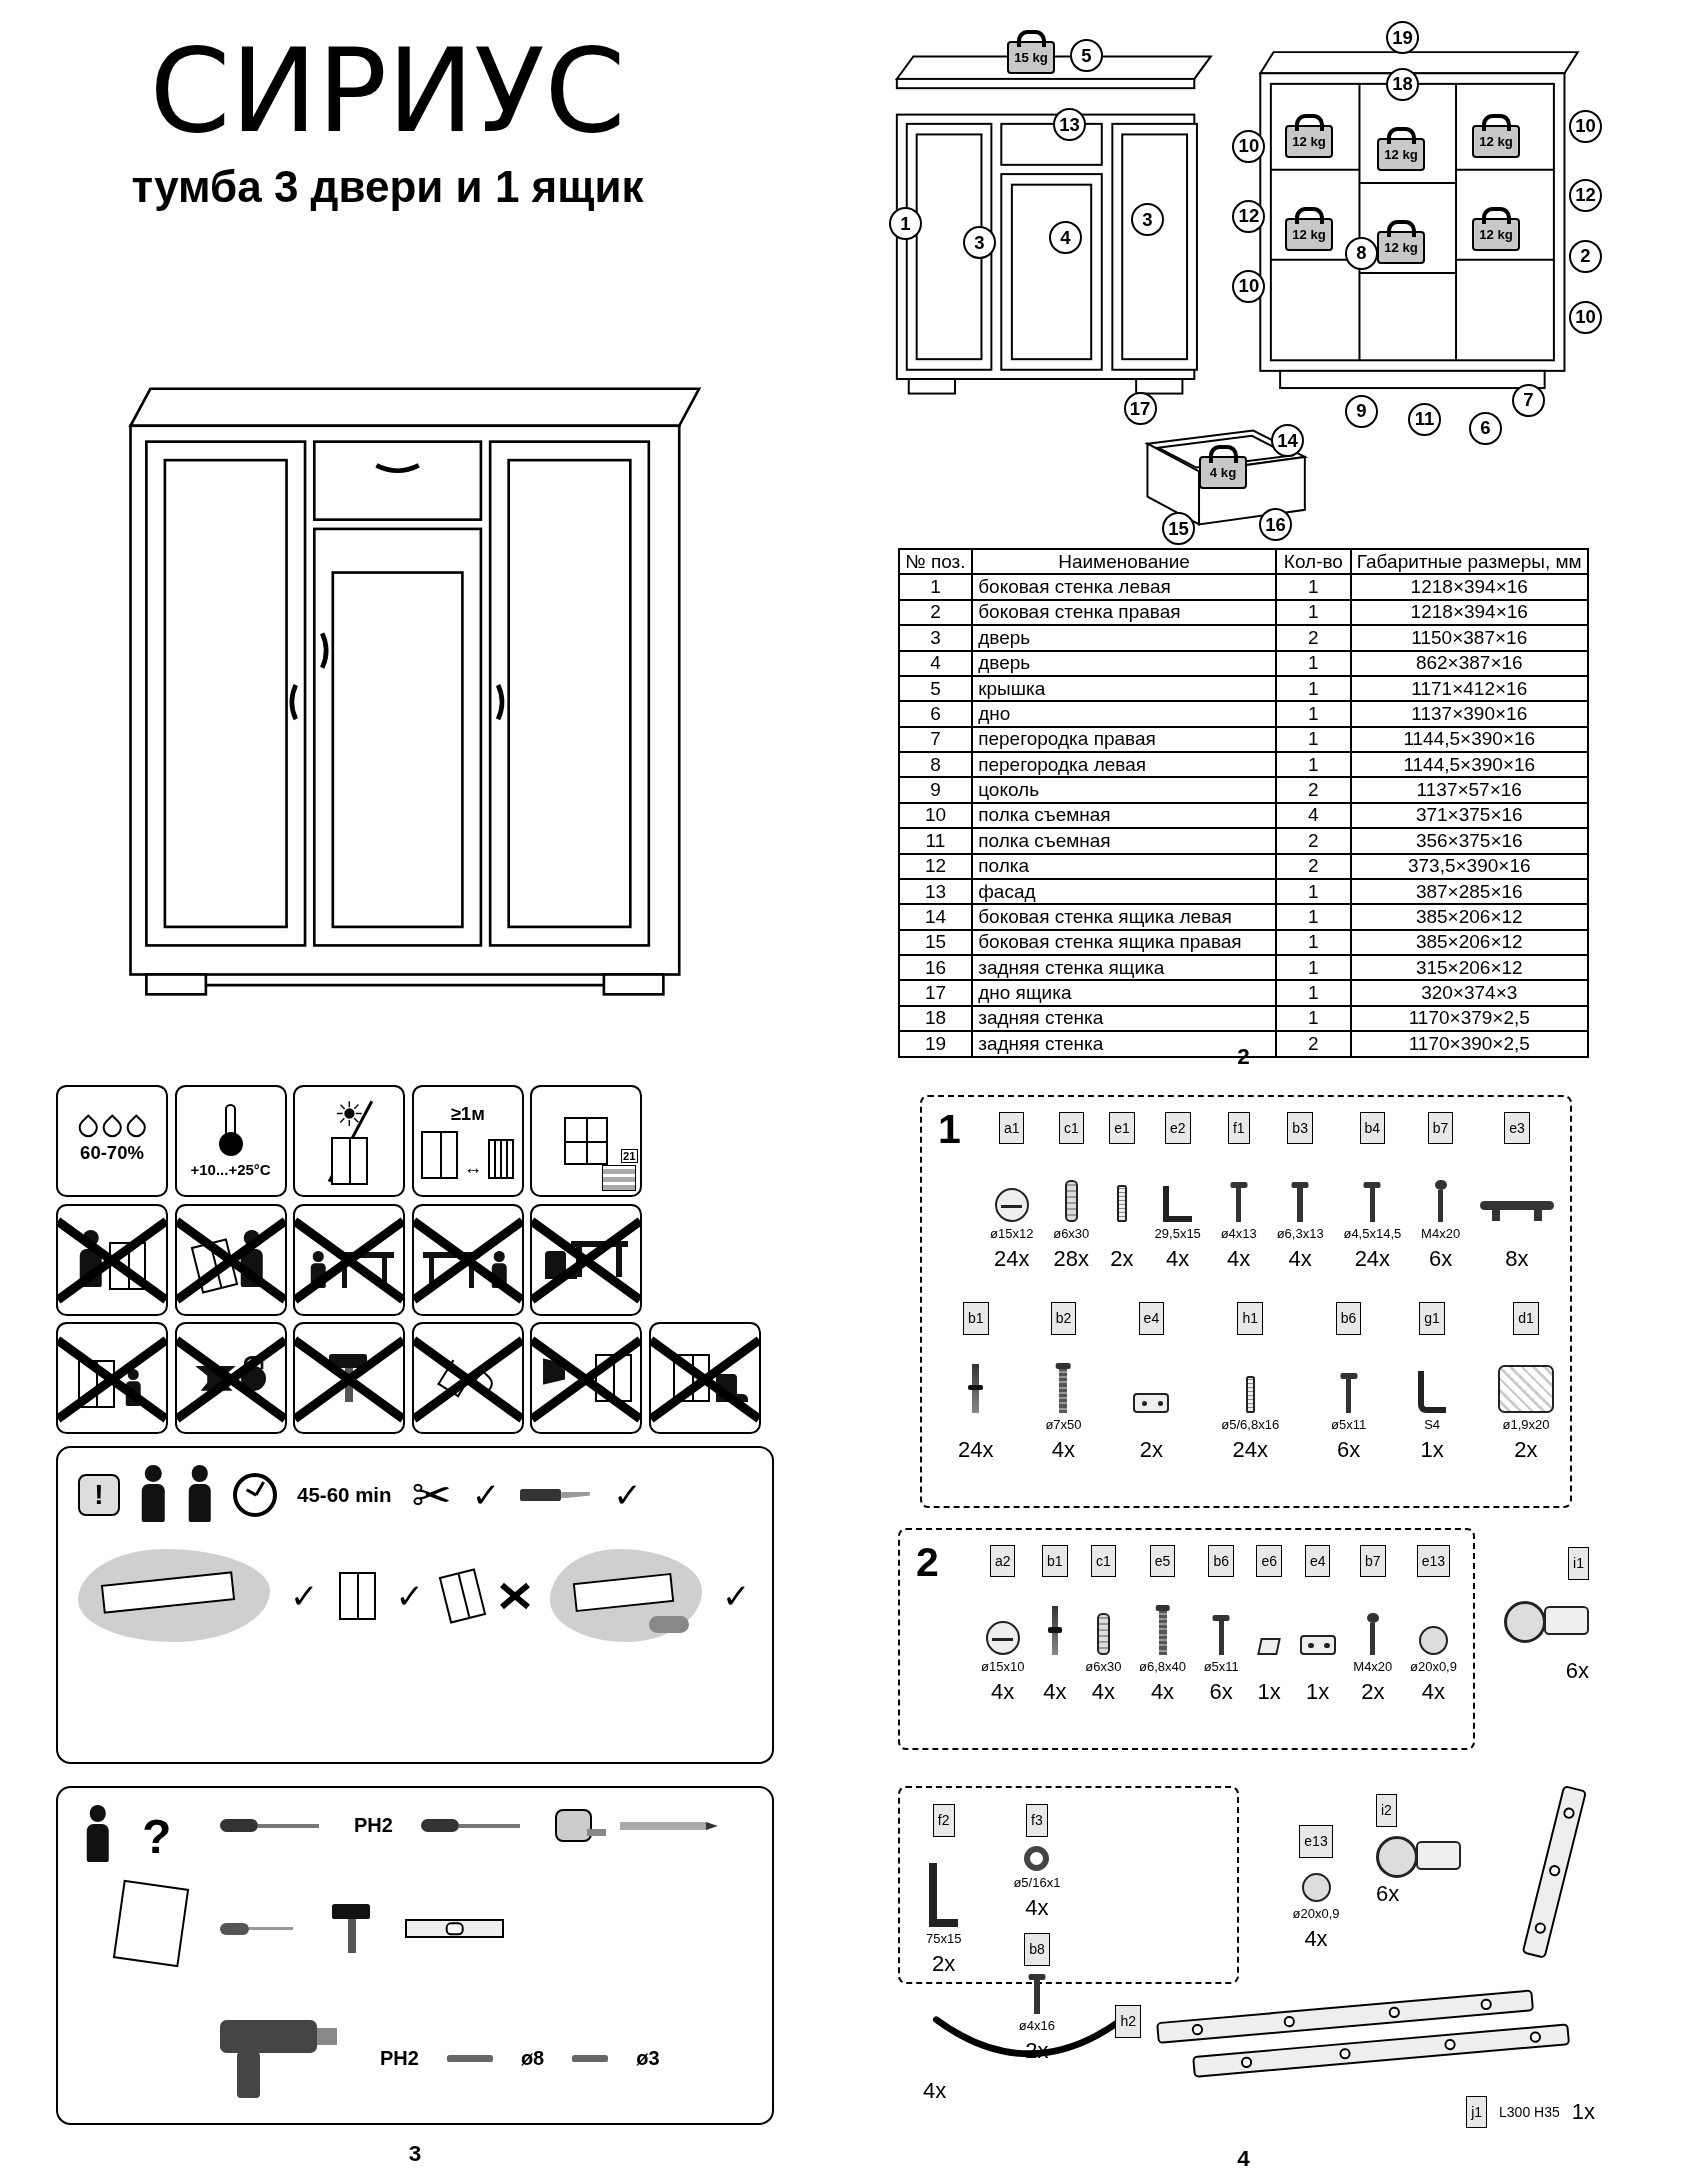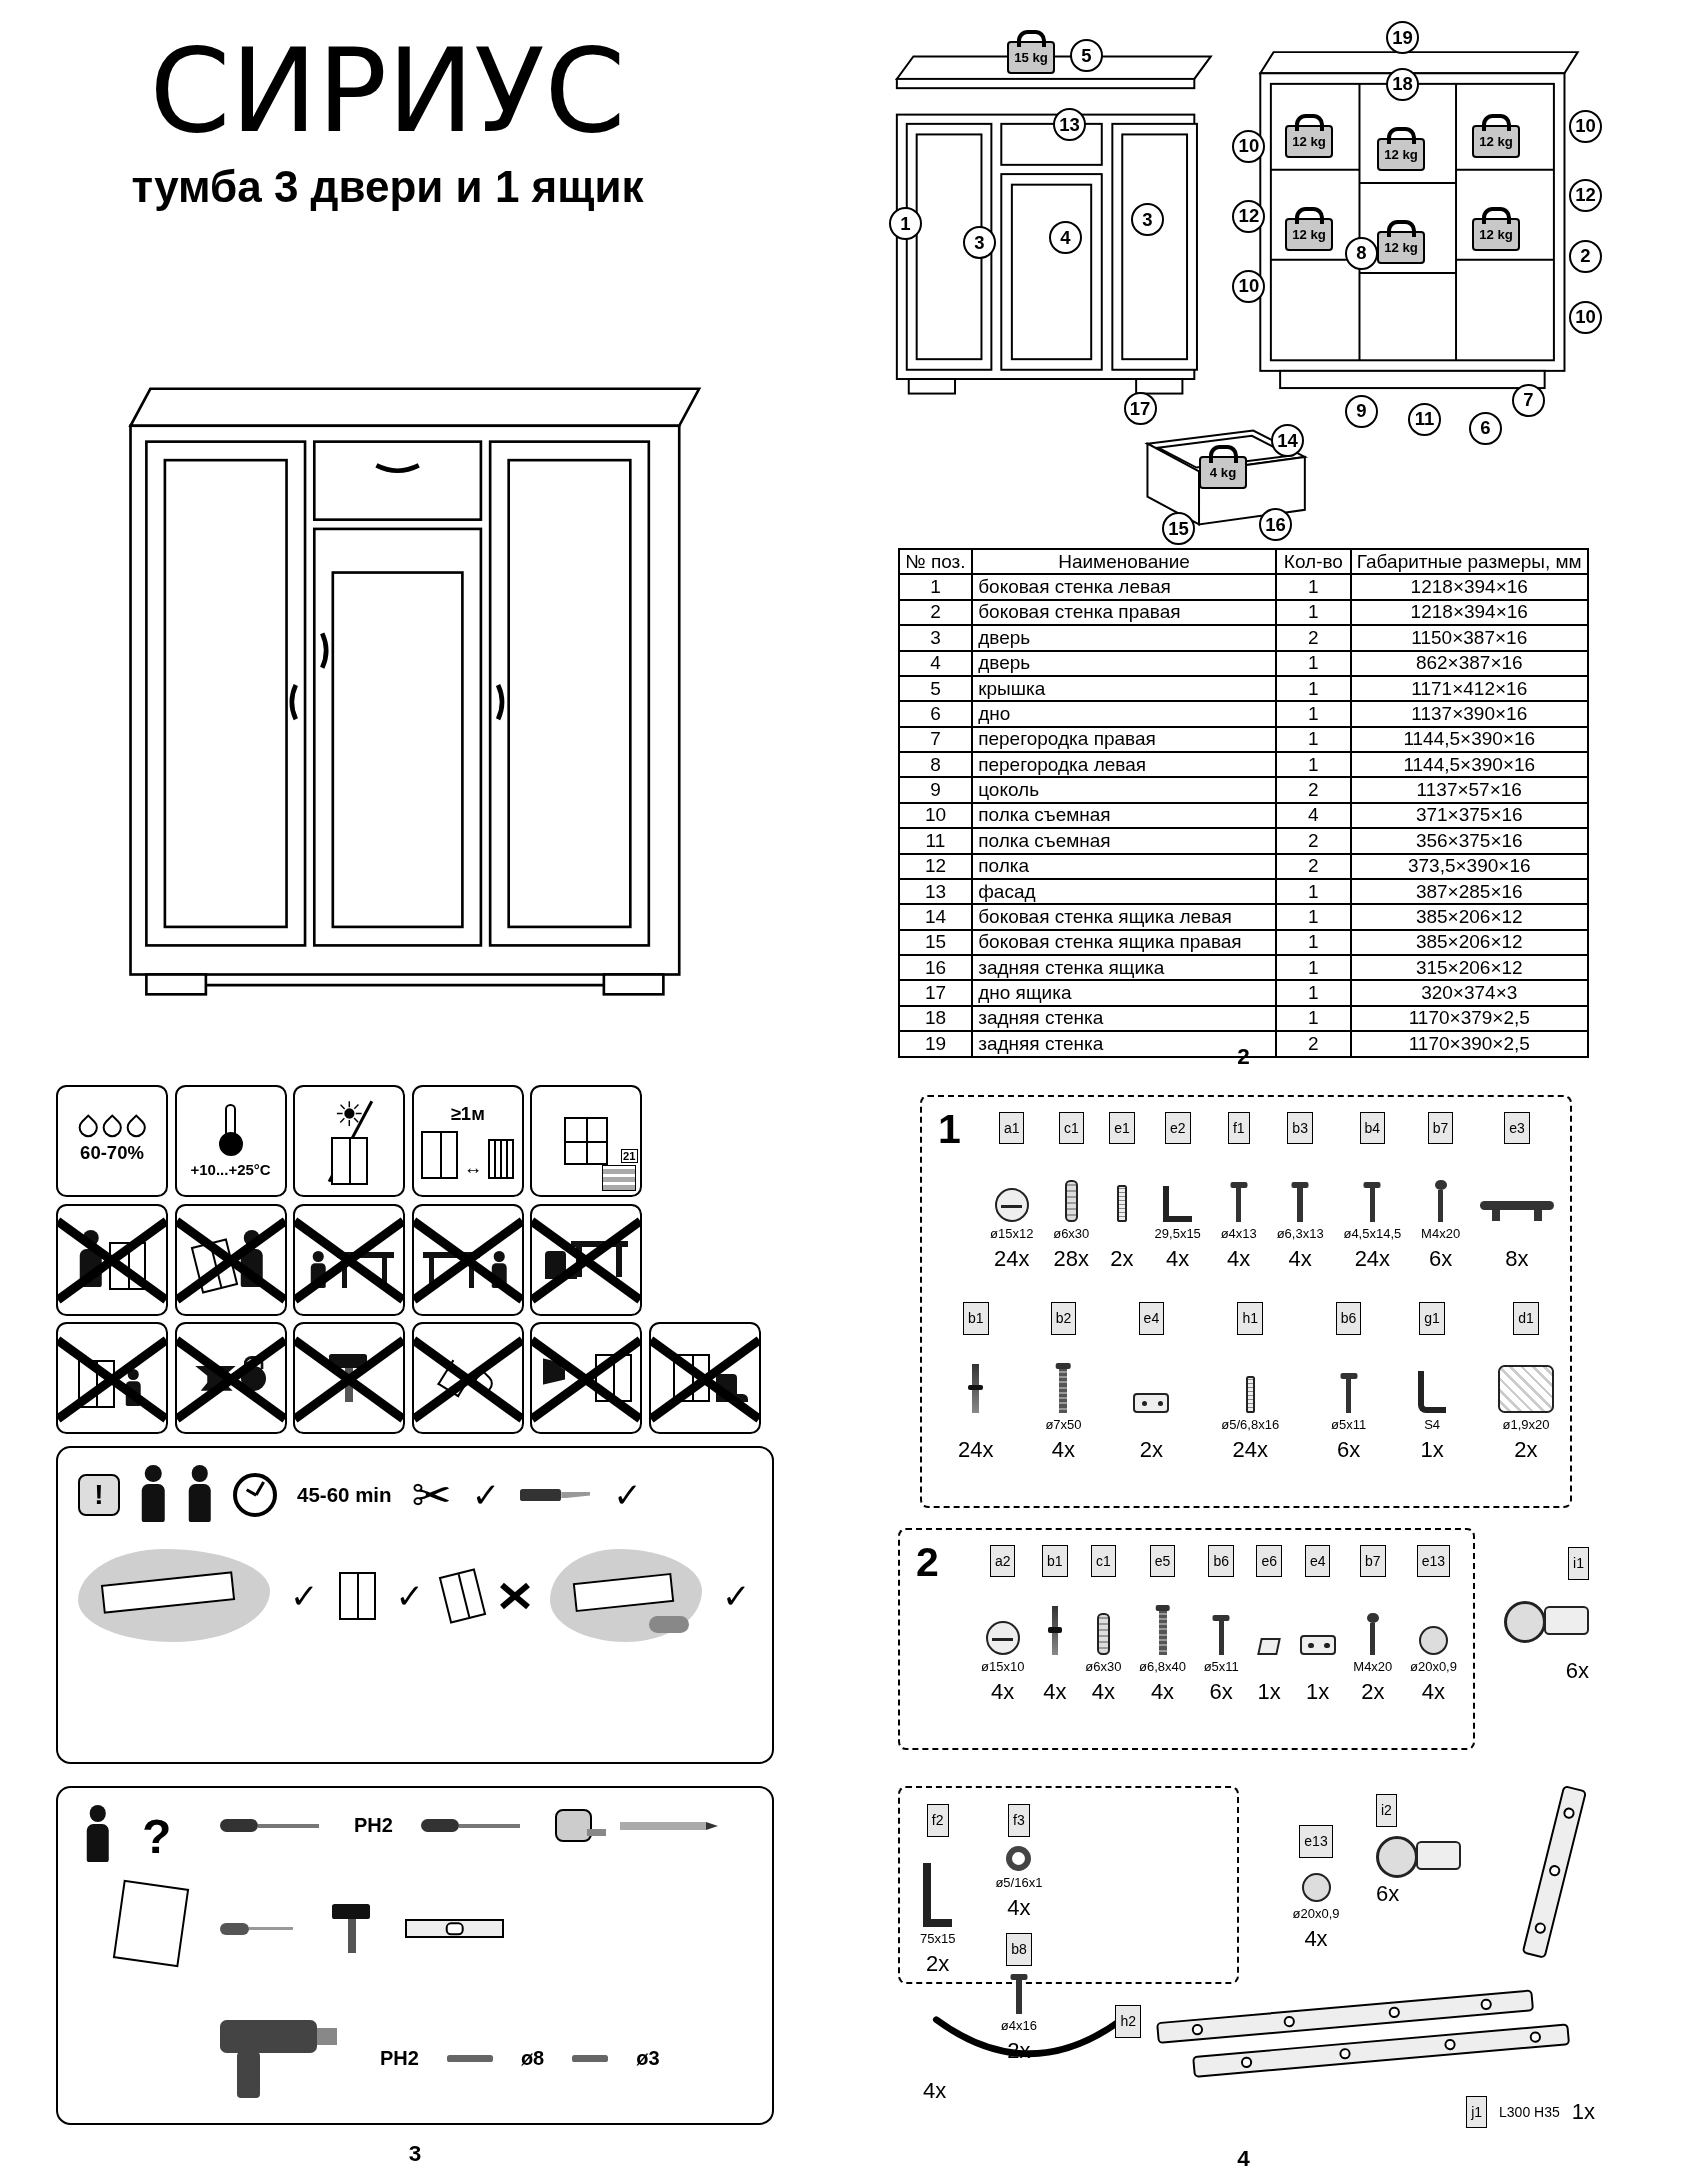--- a/index.html
+++ b/index.html
@@ -168,21 +168,21 @@
 .k-plate::after{content:"";position:absolute;top:50%;left:6.6px;width:5.3px;height:5.3px;margin-top:-2.6px;border-radius:50%;background:#222;box-shadow:16px 0 0 #222}
 .k-hexkey{width:28px;height:42px;border-left:6px solid #222;border-bottom:6px solid #222;border-radius:0 0 0 8px}
 .k-bag{width:56px;height:48px;border:2px solid #222;border-radius:6.6px;background:repeating-linear-gradient(45deg,#fff 0 5.3px,#ccc 5.3px 8px)}
 .k-cover{width:29px;height:29px;border:2px solid #222;border-radius:50%;background:#ddd}
 .k-clip{width:20px;height:17px;border:2px solid #222;background:#eee;transform:skewX(-12deg)}
 .k-washer{width:25px;height:25px;border:6.6px solid #444;border-radius:50%}
 .k-hinge{width:85px;height:44px}
 .k-hinge::before{content:"";position:absolute;left:0;top:4px;width:36px;height:36px;border:3.3px solid #222;border-radius:50%;background:#ddd}
 .k-hinge::after{content:"";position:absolute;right:0;top:9.3px;width:41px;height:25px;border:2.6px solid #222;border-radius:5.3px;background:#eee}
 .hinge-block{left:1490px;top:1547px;width:99px;display:flex;flex-direction:column;align-items:flex-end;gap:17px}
-.hw3-inner{display:flex;gap:40px;margin-left:4px;margin-top:4px}
+.hw3-inner{display:flex;gap:52px;margin-left:10px;margin-top:4px}
 .hw3-col{display:flex;flex-direction:column;gap:12px}
 .e13-block{left:1260px;top:1825px;width:112px}
 .i2-block{left:1376px;top:1794px;width:126px;display:flex;flex-direction:column;align-items:flex-start;gap:5.3px}
 .railpiece{left:1515px;top:1778px}
 .h2-block{left:923px;top:2005px;width:218px;text-align:left}
 .rail-block{left:1145px;top:1981px;width:450px}
 .rail-caption{display:flex;align-items:center;gap:12px;justify-content:flex-end;margin-top:2.6px}
 .rail-size{font-size:14px}
 </style>
 </head>

